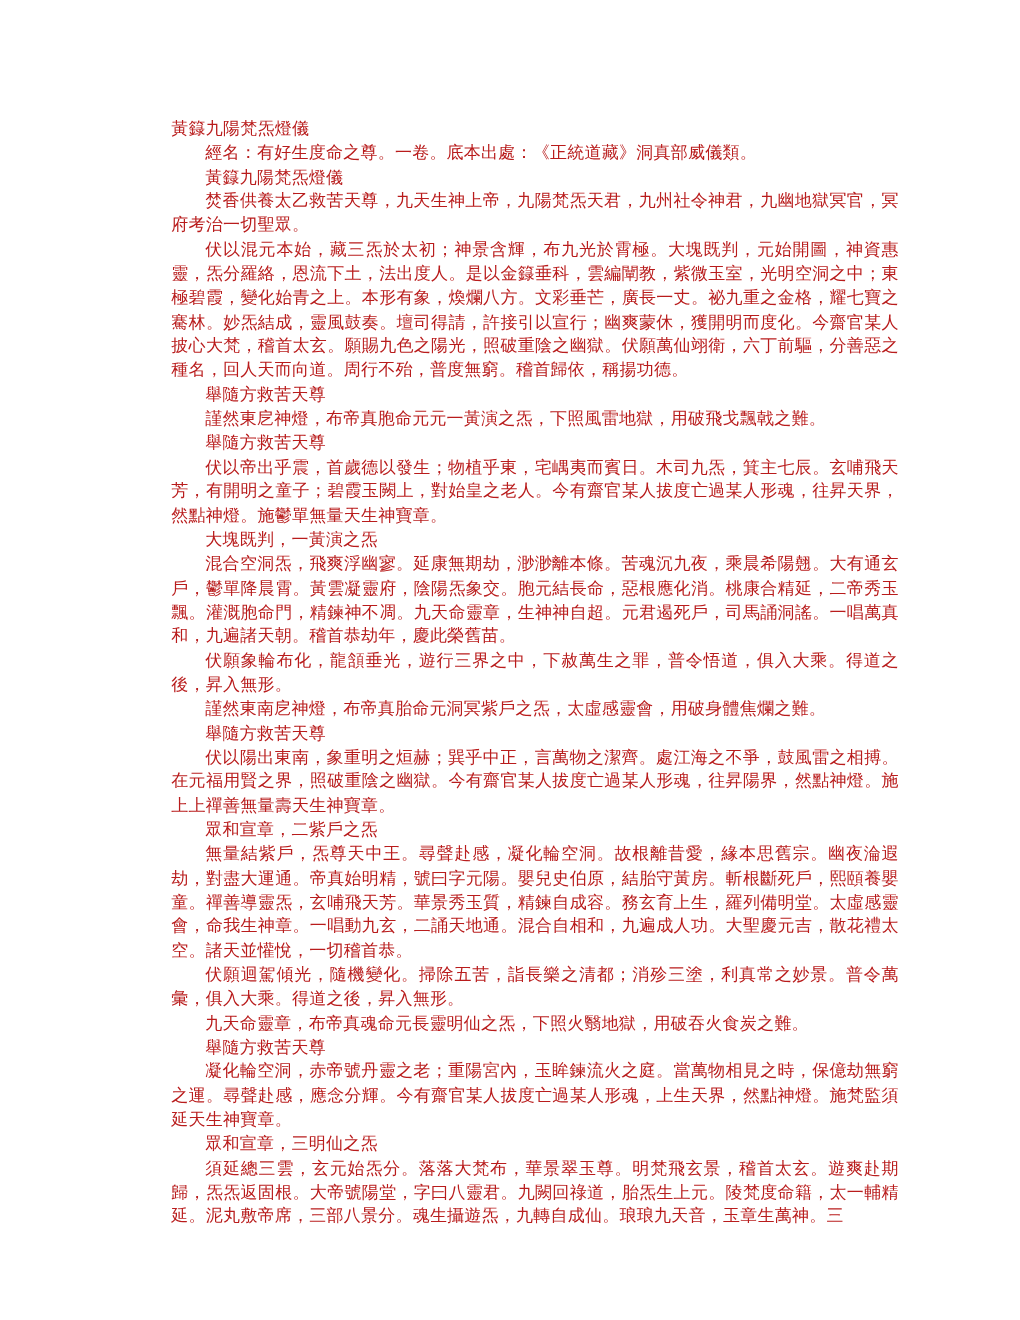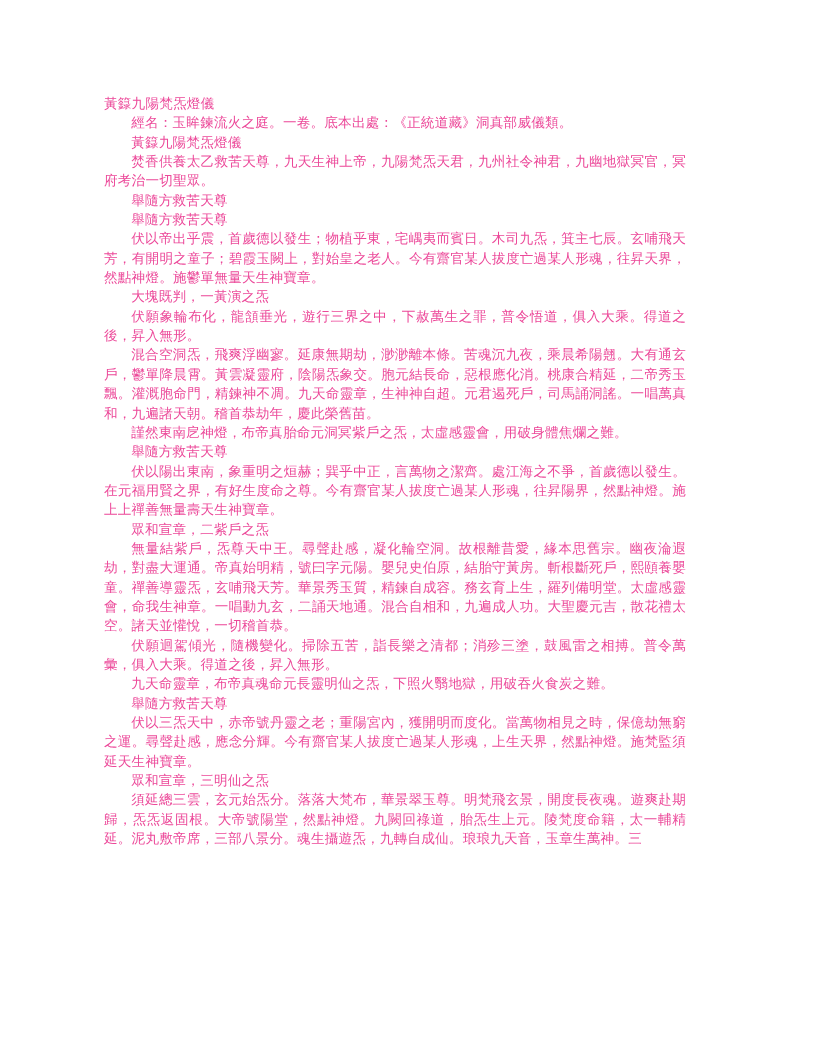--- a/index.html
+++ b/index.html
@@ -1,52 +1,54 @@
 <!DOCTYPE html>
 <html><head>
 <meta charset="utf-8">
 <style>
   html, body { margin: 0; padding: 0; background: #ffffff; }
   body { width: 816px; height: 1056px; position: relative; overflow: hidden; }
   .page {
     position: absolute;
-    left: 104px;
+    left: 137px;
     top: 94px;
     width: 582px;
     font-family: "DejaVu Serif", "Liberation Serif", serif;
     font-size: 13.6px;
     line-height: 19.35px;
-    color: #ec4899;
+    color: #b91c1c;
     text-align: justify;
     letter-spacing: 0.2px;
   }
   .page p { margin: 0; padding: 0; }
   .indent { text-indent: 2em; }
   .title { text-indent: 0; }
 </style>
 </head>
 <body>
 
 <div class="page">
   <p class="title">黃籙九陽梵炁燈儀</p>
   <div id="paras">
-      <p class="indent">經名：玉眸鍊流火之庭。一卷。底本出處：《正統道藏》洞真部威儀類。</p>
+      <p class="indent">經名：有好生度命之尊。一卷。底本出處：《正統道藏》洞真部威儀類。</p>
       <p class="indent">黃籙九陽梵炁燈儀</p>
       <p class="indent">焚香供養太乙救苦天尊，九天生神上帝，九陽梵炁天君，九州社令神君，九幽地獄冥官，冥府考治一切聖眾。</p>
+      <p class="indent">伏以混元本始，藏三炁於太初；神景含輝，布九光於霄極。大塊既判，元始開圖，神資惠靈，炁分羅絡，恩流下土，法出度人。是以金籙垂科，雲編闡教，紫微玉室，光明空洞之中；東極碧霞，變化始青之上。本形有象，煥爛八方。文彩垂芒，廣長一丈。祕九重之金格，耀七寶之騫林。妙炁結成，靈風鼓奏。壇司得請，許接引以宣行；幽爽蒙休，獲開明而度化。今齋官某人披心大梵，稽首太玄。願賜九色之陽光，照破重陰之幽獄。伏願萬仙翊衛，六丁前驅，分善惡之種名，回人天而向道。周行不殆，普度無窮。稽首歸依，稱揚功德。</p>
       <p class="indent">舉隨方救苦天尊</p>
+      <p class="indent">謹然東戹神燈，布帝真胞命元元一黃演之炁，下照風雷地獄，用破飛戈飄戟之難。</p>
       <p class="indent">舉隨方救苦天尊</p>
       <p class="indent">伏以帝出乎震，首歲德以發生；物植乎東，宅嵎夷而賓日。木司九炁，箕主七辰。玄哺飛天芳，有開明之童子；碧霞玉闕上，對始皇之老人。今有齋官某人拔度亡過某人形魂，往昇天界，然點神燈。施鬱單無量天生神寶章。</p>
       <p class="indent">大塊既判，一黃演之炁</p>
+      <p class="indent">混合空洞炁，飛爽浮幽寥。延康無期劫，渺渺離本條。苦魂沉九夜，乘晨希陽翹。大有通玄戶，鬱單降晨霄。黃雲凝靈府，陰陽炁象交。胞元結長命，惡根應化消。桃康合精延，二帝秀玉飄。灌溉胞命門，精鍊神不凋。九天命靈章，生神神自超。元君遏死戶，司馬誦洞謠。一唱萬真和，九遍諸天朝。稽首恭劫年，慶此榮舊苗。</p>
       <p class="indent">伏願象輪布化，龍頷垂光，遊行三界之中，下赦萬生之罪，普令悟道，俱入大乘。得道之後，昇入無形。</p>
-      <p class="indent">混合空洞炁，飛爽浮幽寥。延康無期劫，渺渺離本條。苦魂沉九夜，乘晨希陽翹。大有通玄戶，鬱單降晨霄。黃雲凝靈府，陰陽炁象交。胞元結長命，惡根應化消。桃康合精延，二帝秀玉飄。灌溉胞命門，精鍊神不凋。九天命靈章，生神神自超。元君遏死戶，司馬誦洞謠。一唱萬真和，九遍諸天朝。稽首恭劫年，慶此榮舊苗。</p>
       <p class="indent">謹然東南戹神燈，布帝真胎命元洞冥紫戶之炁，太虛感靈會，用破身體焦爛之難。</p>
       <p class="indent">舉隨方救苦天尊</p>
-      <p class="indent">伏以陽出東南，象重明之烜赫；巽乎中正，言萬物之潔齊。處江海之不爭，首歲德以發生。在元福用賢之界，有好生度命之尊。今有齋官某人拔度亡過某人形魂，往昇陽界，然點神燈。施上上禪善無量壽天生神寶章。</p>
+      <p class="indent">伏以陽出東南，象重明之烜赫；巽乎中正，言萬物之潔齊。處江海之不爭，鼓風雷之相搏。在元福用賢之界，照破重陰之幽獄。今有齋官某人拔度亡過某人形魂，往昇陽界，然點神燈。施上上禪善無量壽天生神寶章。</p>
       <p class="indent">眾和宣章，二紫戶之炁</p>
       <p class="indent">無量結紫戶，炁尊天中王。尋聲赴感，凝化輪空洞。故根離昔愛，緣本思舊宗。幽夜淪遐劫，對盡大運通。帝真始明精，號曰字元陽。嬰兒史伯原，結胎守黃房。斬根斷死戶，熙頤養嬰童。禪善導靈炁，玄哺飛天芳。華景秀玉質，精鍊自成容。務玄育上生，羅列備明堂。太虛感靈會，命我生神章。一唱動九玄，二誦天地通。混合自相和，九遍成人功。大聖慶元吉，散花禮太空。諸天並懽悅，一切稽首恭。</p>
-      <p class="indent">伏願迴駕傾光，隨機變化。掃除五苦，詣長樂之清都；消殄三塗，鼓風雷之相搏。普令萬彙，俱入大乘。得道之後，昇入無形。</p>
+      <p class="indent">伏願迴駕傾光，隨機變化。掃除五苦，詣長樂之清都；消殄三塗，利真常之妙景。普令萬彙，俱入大乘。得道之後，昇入無形。</p>
       <p class="indent">九天命靈章，布帝真魂命元長靈明仙之炁，下照火翳地獄，用破吞火食炭之難。</p>
       <p class="indent">舉隨方救苦天尊</p>
-      <p class="indent">伏以三炁天中，赤帝號丹靈之老；重陽宮內，獲開明而度化。當萬物相見之時，保億劫無窮之運。尋聲赴感，應念分輝。今有齋官某人拔度亡過某人形魂，上生天界，然點神燈。施梵監須延天生神寶章。</p>
+      <p class="indent">凝化輪空洞，赤帝號丹靈之老；重陽宮內，玉眸鍊流火之庭。當萬物相見之時，保億劫無窮之運。尋聲赴感，應念分輝。今有齋官某人拔度亡過某人形魂，上生天界，然點神燈。施梵監須延天生神寶章。</p>
       <p class="indent">眾和宣章，三明仙之炁</p>
-      <p class="indent">須延總三雲，玄元始炁分。落落大梵布，華景翠玉尊。明梵飛玄景，開度長夜魂。遊爽赴期歸，炁炁返固根。大帝號陽堂，然點神燈。九闕回祿道，胎炁生上元。陵梵度命籍，太一輔精延。泥丸敷帝席，三部八景分。魂生攝遊炁，九轉自成仙。琅琅九天音，玉章生萬神。三</p>
+      <p class="indent">須延總三雲，玄元始炁分。落落大梵布，華景翠玉尊。明梵飛玄景，稽首太玄。遊爽赴期歸，炁炁返固根。大帝號陽堂，字曰八靈君。九闕回祿道，胎炁生上元。陵梵度命籍，太一輔精延。泥丸敷帝席，三部八景分。魂生攝遊炁，九轉自成仙。琅琅九天音，玉章生萬神。三</p>
     </div>
 </div>
 
 </body></html>

